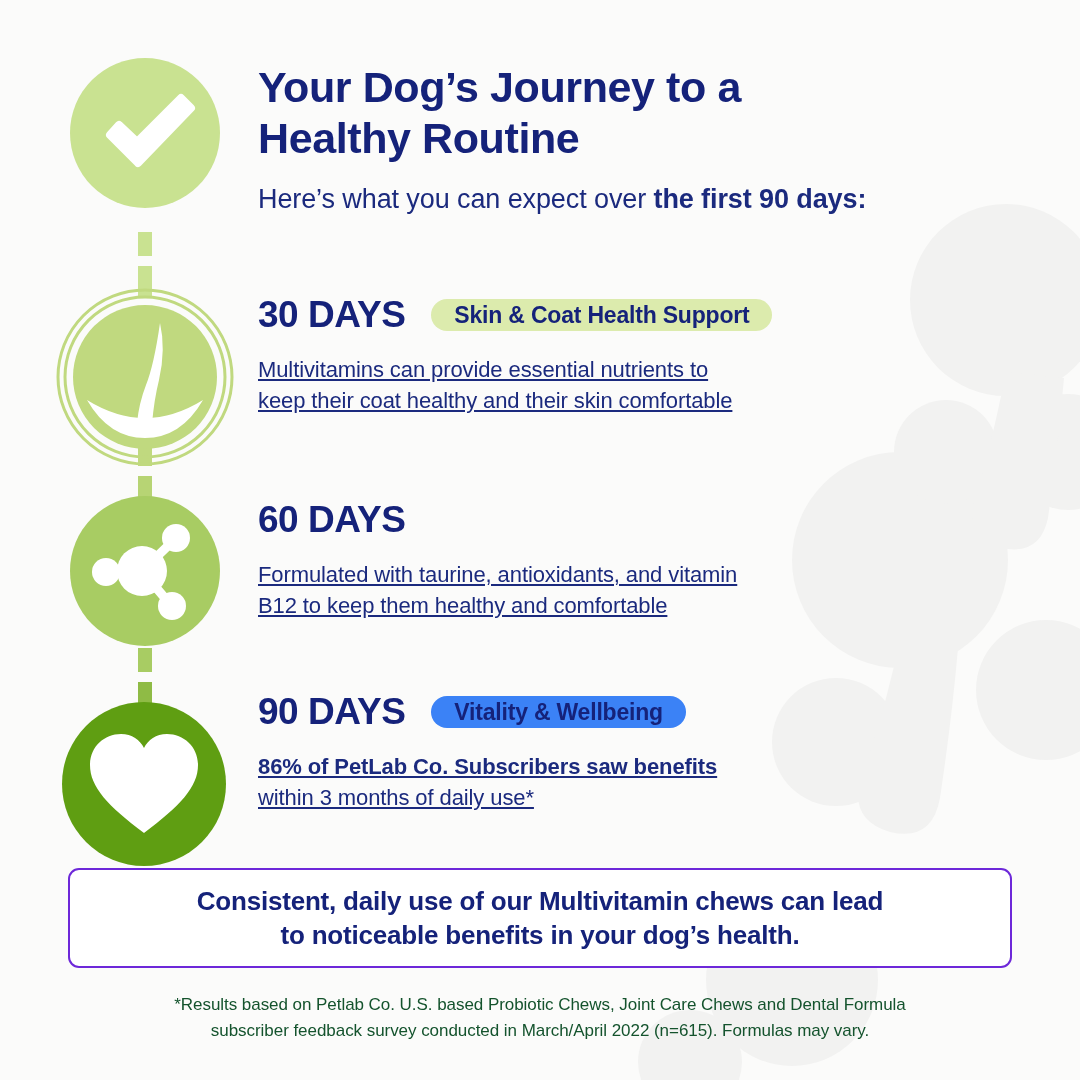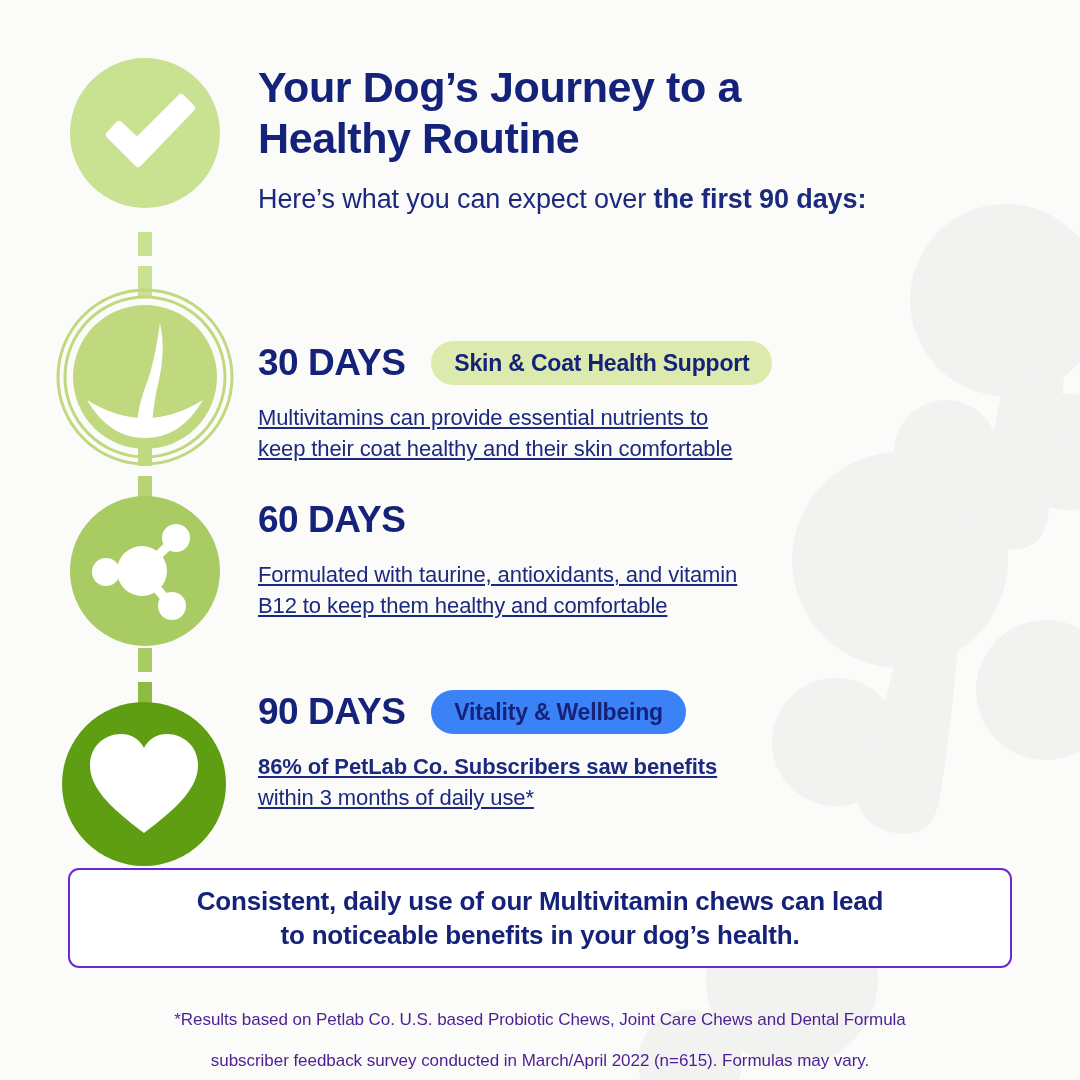--- a/index.html
+++ b/index.html
@@ -97,21 +97,21 @@
     color: #15227a;
     font-size: 37px;
     font-weight: bold;
     letter-spacing: -0.5px;
     white-space: nowrap;
   }
   .pill {
     display: inline-flex;
     align-items: center;
     justify-content: center;
-    height: 44px;
+    height: 32px;
     padding: 0 23px;
     border-radius: 22px;
     color: #15227a;
     font-size: 23px;
     font-weight: bold;
     letter-spacing: -0.2px;
     white-space: nowrap;
   }
 
   .stage-body {
@@ -158,25 +158,24 @@
   
   .disclaimer {
     position: absolute;
     left: 60px;
     top: 992px;
     width: 960px;
     text-align: center;
   }
   .disclaimer span {
     display: block;
-    color: #4c1d95;
+    color: #14532d;
     font-size: 17px;
     line-height: 1.5;
     letter-spacing: -0.05px;
-    margin-top: 15px;
   }
 </style>
 </head>
 <body>
 
 <svg id="watermark" viewBox="0 0 1080 1080">
   <g fill="#f2f2f1">
     <circle cx="900" cy="560" r="108"></circle>
     <circle cx="1046" cy="690" r="70"></circle>
     <circle cx="836" cy="742" r="64"></circle>
@@ -247,21 +246,21 @@
   </div>
 
   <div class="content">
     <h1 class="headline">
       <span>Your Dog’s Journey to a</span>
       <span class="l2">Healthy Routine</span>
     </h1>
     <p class="subhead"><span>Here’s what you can expect over </span><b>the first 90 days:</b></p>
   </div>
 
-  <div class="stage" style="top:292px;margin-top:48px;">
+  <div class="stage" style="top:292px;">
     <div class="stage-head">
       <div class="stage-days">30 DAYS</div>
       <div class="pill" style="background:#dcebad;">Skin &amp; Coat Health Support</div>
     </div>
     <p class="stage-body">
       <span class="plain-line">Multivitamins can provide essential nutrients to</span>
       <span class="plain-line">keep their coat healthy and their skin comfortable</span>
     </p>
   </div>
 

